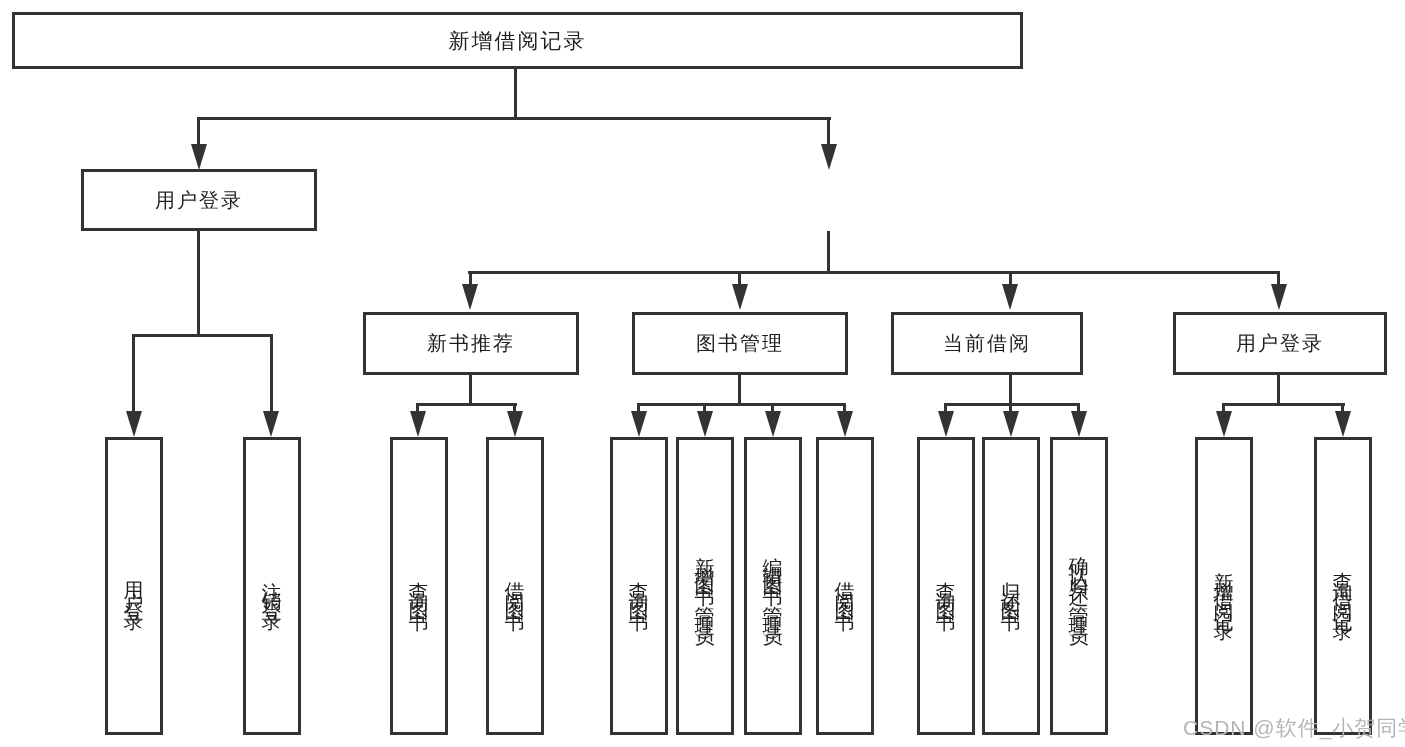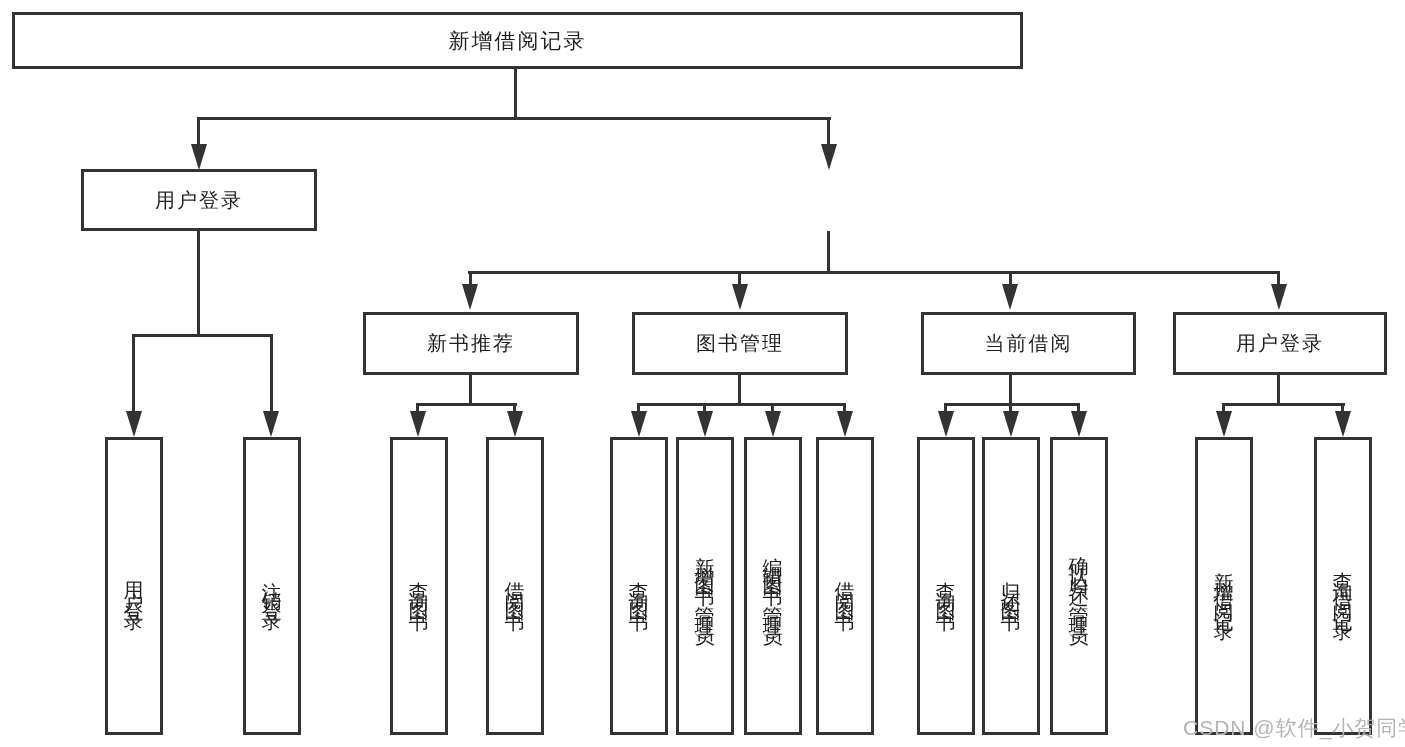--- a/index.html
+++ b/index.html
@@ -65,21 +65,21 @@
   <div class="box" style="left:81px;top:169px;width:236px;height:62px">
     <span class="hlabel">用户登录</span>
   </div>
 
   <div class="box" style="left:363px;top:312px;width:216px;height:63px">
     <span class="hlabel">新书推荐</span>
   </div>
   <div class="box" style="left:632px;top:312px;width:216px;height:63px">
     <span class="hlabel">图书管理</span>
   </div>
-  <div class="box" style="left:921px;top:312px;width:215px;height:63px">
+  <div class="box" style="left:891px;top:312px;width:192px;height:63px">
     <span class="hlabel">当前借阅</span>
   </div>
   <div class="box" style="left:1173px;top:312px;width:214px;height:63px">
     <span class="hlabel">用户登录</span>
   </div>
 
   <div class="box" style="left:105px;top:437px;width:58px;height:298px">
     <span class="vlabel">用户登录</span>
   </div>
   <div class="box" style="left:243px;top:437px;width:58px;height:298px">

